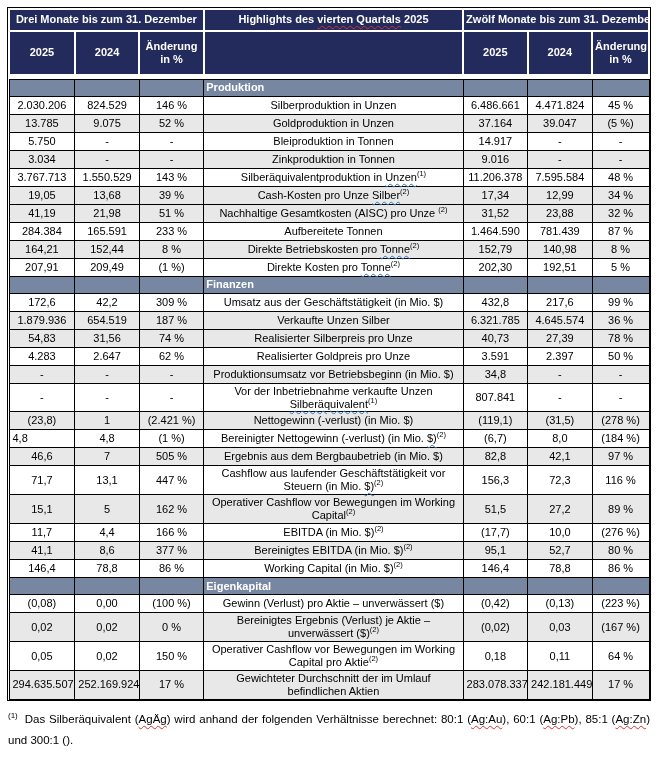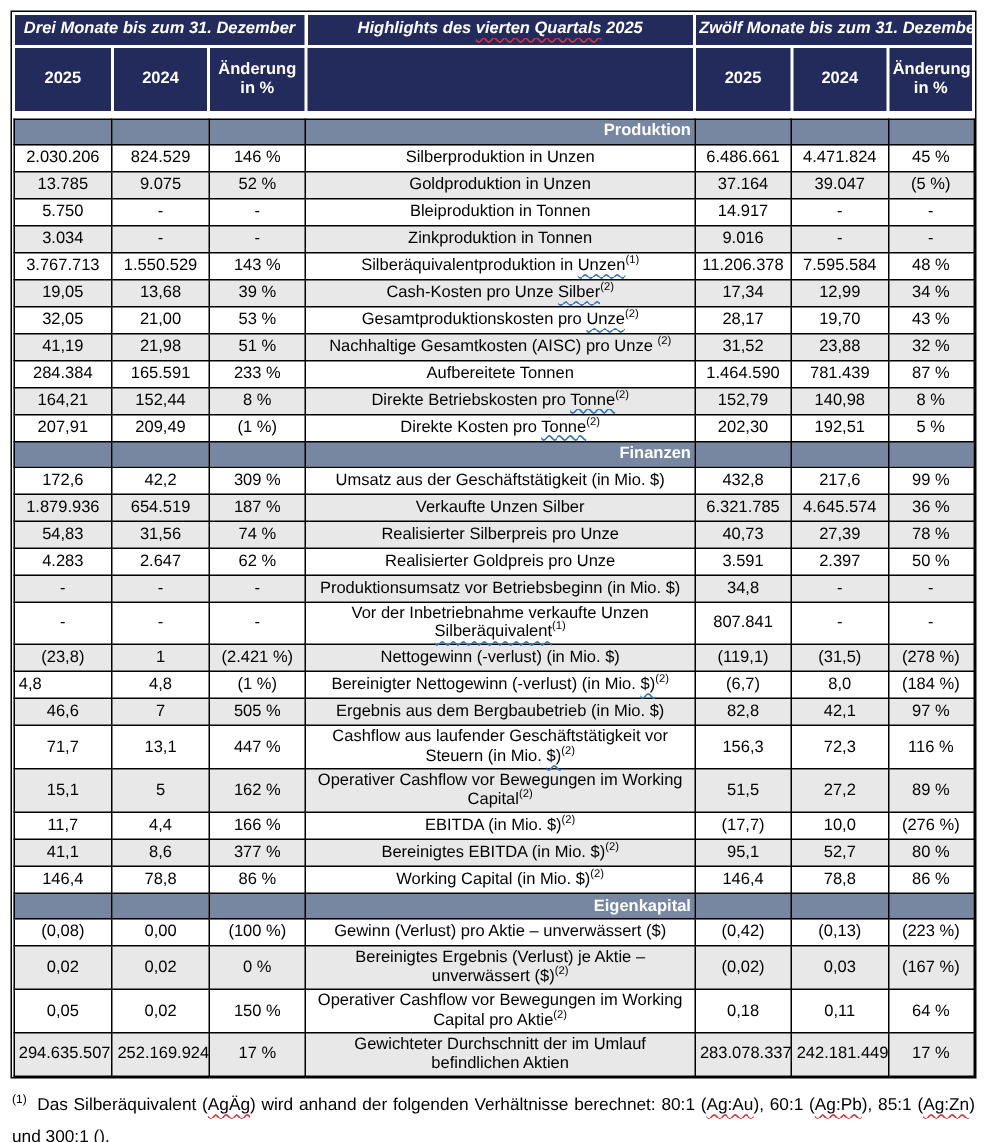--- a/index.html
+++ b/index.html
@@ -9,29 +9,29 @@
   table.fin{border-collapse:collapse;width:100%;table-layout:fixed;font-size:11px;
     box-shadow:0 0 0 1px #000;}
   col.c-val{width:10.1%;}
   col.c-val-first{width:10.3%;}
   col.c-label{width:40.6%;}
   col.c-val-last{width:8.9%;}
 
   
   thead th{background:#232a5c;color:#fff;font-weight:bold;border:2px solid #fff;
     padding:2px 2px;text-align:center;vertical-align:middle;line-height:1.2;}
-  tr.h1 th{height:16px;white-space:nowrap;overflow:hidden;font-style:italic;}
+  tr.h1 th{height:16px;white-space:nowrap;overflow:hidden;}
   tr.h2 th{height:38px;}
 
   
   tr.gap td{border:none;background:#fff;height:3px;padding:0;}
 
   
   tr.sec td{background:#7787a1;color:#fff;font-weight:bold;border:1px solid #000;
-    padding:1px 2px;height:14px;text-align:right;line-height:1.2;}
+    padding:1px 2px;height:14px;text-align:left;line-height:1.2;}
 
   
   tbody td{border:1px solid #000;padding:2px 3px;text-align:center;vertical-align:middle;line-height:1.18;}
   tbody tr.alt td{background:#e8e8e8;}
   tbody tr.plain td{background:#fff;}
   td.label{padding:1px 2px;}
 
   sup.fn{font-size:7.5px;line-height:0;vertical-align:super;}
 
   .gu{text-decoration:underline wavy #2e74b5;text-decoration-thickness:1px;text-underline-offset:2px;}
@@ -139,29 +139,20 @@
         </tr>
         <tr class="alt">
           <td class="val">19,05</td>
           <td class="val">13,68</td>
           <td class="val">39 %</td>
           <td class="label">Cash-Kosten pro Unze <span class="gu">Silber</span><sup class="fn">(2)</sup></td>
           <td class="val">17,34</td>
           <td class="val">12,99</td>
           <td class="val">34 %</td>
         </tr>
-        <tr class="plain">
-          <td class="val">32,05</td>
-          <td class="val">21,00</td>
-          <td class="val">53 %</td>
-          <td class="label">Gesamtproduktionskosten pro <span class="gu">Unze</span><sup class="fn">(2)</sup></td>
-          <td class="val">28,17</td>
-          <td class="val">19,70</td>
-          <td class="val">43 %</td>
-        </tr>
         <tr class="alt">
           <td class="val">41,19</td>
           <td class="val">21,98</td>
           <td class="val">51 %</td>
           <td class="label">Nachhaltige Gesamtkosten (AISC) pro Unze <sup class="fn">(2)</sup></td>
           <td class="val">31,52</td>
           <td class="val">23,88</td>
           <td class="val">32 %</td>
         </tr>
         <tr class="plain">

